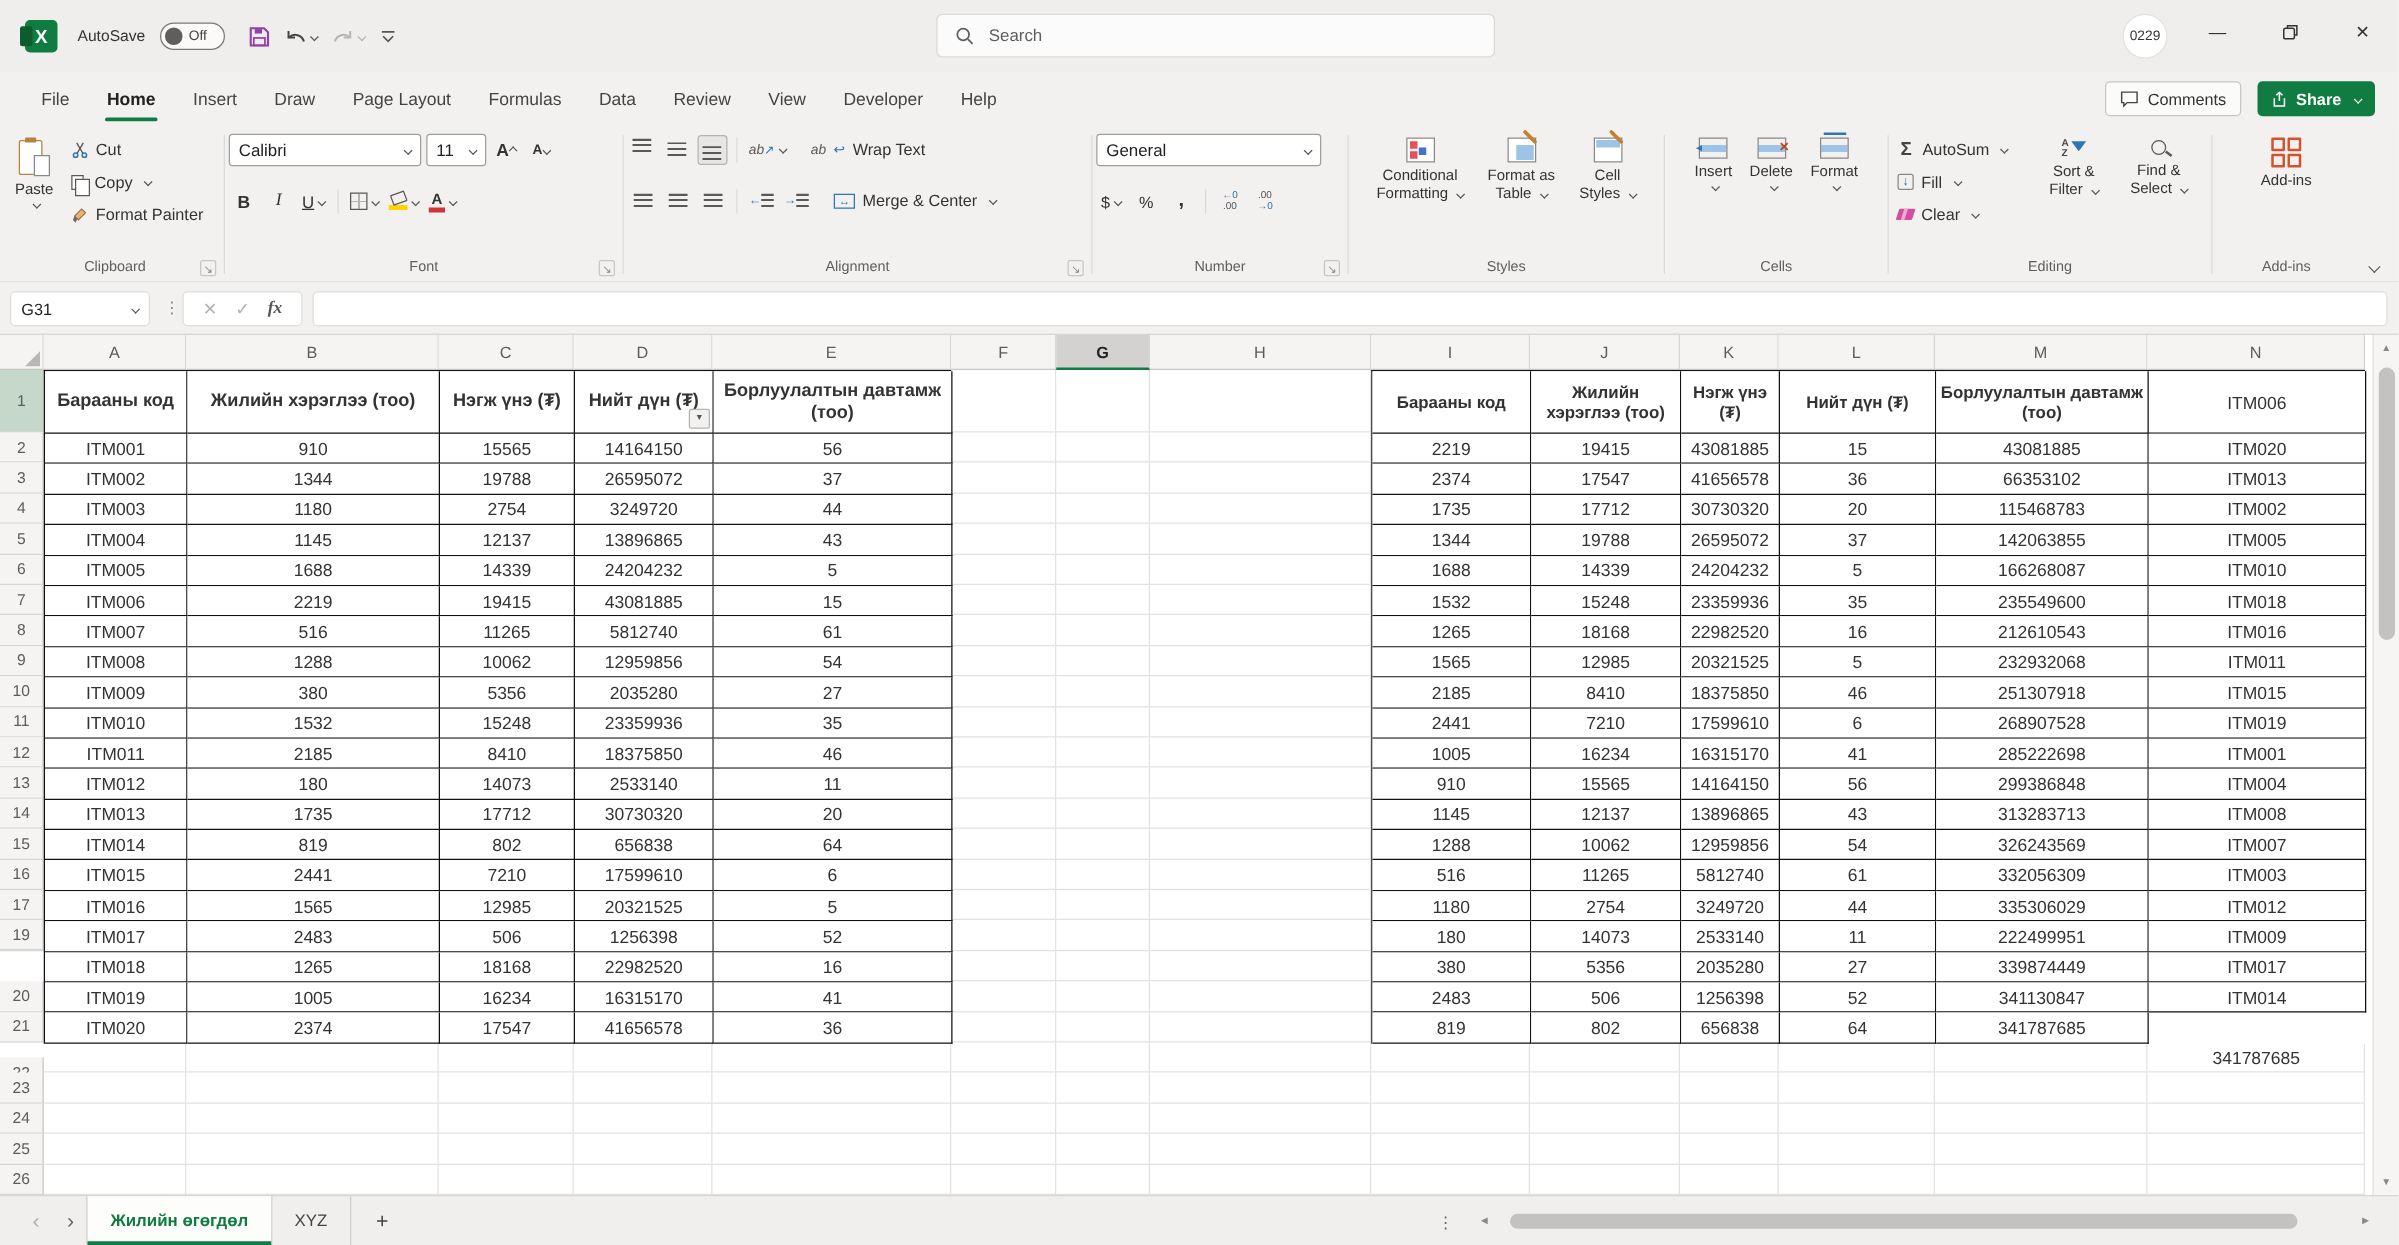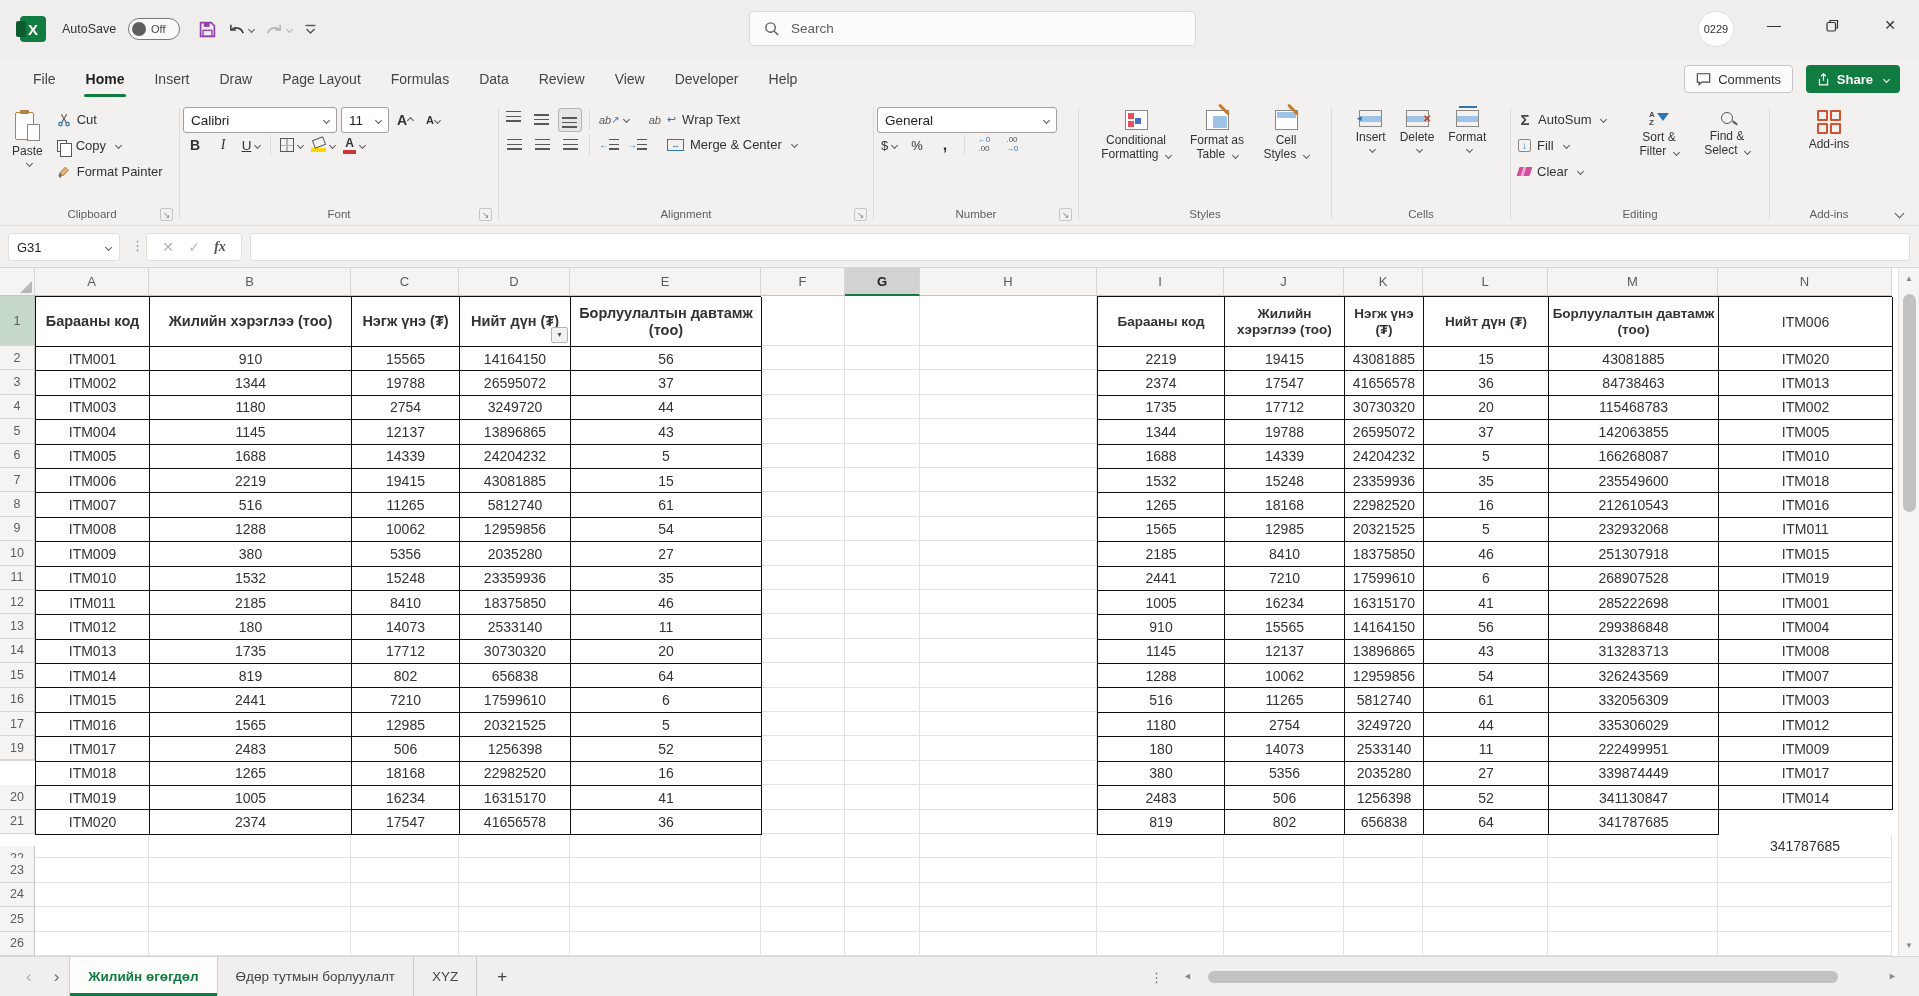--- a/index.html
+++ b/index.html
@@ -33,21 +33,21 @@
   .rtab{position:relative;height:42px;display:flex;align-items:center;padding:0 15px;font-size:14px;color:#444}
   .rtab.active{font-weight:bold;color:#222}
   .rtab.active::after{content:'';position:absolute;left:13px;right:13px;bottom:3px;height:3px;background:#107c41;border-radius:2px}
   .comments-btn{position:absolute;right:126px;top:7px;height:28px;border:1px solid #c8c6c4;background:#fbfbfa;border-radius:4px;display:flex;align-items:center;gap:7px;padding:0 11px;font-size:13px;color:#333}
   .share-btn{position:absolute;right:19px;top:7px;height:28px;background:#107c41;border-radius:4px;display:flex;align-items:center;gap:7px;padding:0 11px;font-size:13px;color:#fff;font-weight:bold}
 
   
   .ribbon{position:absolute;top:100px;left:0;width:1919px;height:126px;display:flex;align-items:stretch;padding:2px 0 0 8px;border-bottom:1px solid #e1dfdd;background:#f3f1f0}
   .grp{position:relative;display:flex;flex-direction:column;flex:none}
   .gbody{flex:1;display:flex;align-items:flex-start;gap:6px;padding-top:5px}
-  .gbody.col{flex-direction:column;align-items:stretch;gap:0}
+  .gbody.col{flex-direction:column;align-items:stretch;gap:16px}
   .row{display:flex;align-items:center;gap:4px}
   .glabel{height:22px;display:flex;align-items:center;justify-content:center;font-size:11.5px;color:#605e5c}
   .launcher{position:absolute;right:3px;bottom:4px;font-size:9px;color:#8a8886;border:1px solid #c8c6c4;border-radius:2px;width:13px;height:13px;display:flex;align-items:center;justify-content:center}
   .vdiv{width:1px;background:#dddbd9;margin:6px 3px}
   .bigbtn{display:flex;flex-direction:column;align-items:center;gap:3px;padding:3px 4px;border-radius:4px}
   .blbl{font-size:12px;color:#333;line-height:1.18;text-align:center}
   .smbtn{display:flex;align-items:center;gap:6px;height:25px;font-size:13px;color:#333;padding:0 4px;border-radius:3px}
   .tbtn{display:flex;align-items:center;justify-content:center;min-width:24px;height:24px;font-size:13px;color:#333;border-radius:3px;padding:0 2px}
   .selbox{border:1px solid #b5b3b1;background:#e8e6e4}
   .rsep{width:1px;height:20px;background:#dddbd9;margin:0 3px}
@@ -1104,21 +1104,21 @@
       <div class="td">2219</div>
       <div class="td">19415</div>
       <div class="td">43081885</div>
       <div class="td">15</div>
       <div class="td">43081885</div>
       <div class="td">ITM020</div>
       <div class="td">2374</div>
       <div class="td">17547</div>
       <div class="td">41656578</div>
       <div class="td">36</div>
-      <div class="td">84738463</div>
+      <div class="td">66353102</div>
       <div class="td">ITM013</div>
       <div class="td">1735</div>
       <div class="td">17712</div>
       <div class="td">30730320</div>
       <div class="td">20</div>
       <div class="td">115468783</div>
       <div class="td">ITM002</div>
       <div class="td">1344</div>
       <div class="td">19788</div>
       <div class="td">26595072</div>
@@ -1230,21 +1230,20 @@
   <span class="arr" style="bottom:6px">▼</span>
 </div>
 
 <div class="tabbar">
   <div class="navarrs">
     <span>‹</span>
     <span class="en">›</span>
   </div>
   <div id="stabs" style="display:flex">
       <div class="stab active">Жилийн өгөгдөл</div>
-      <div class="stab">Өдөр тутмын борлуулалт</div>
       <div class="stab">XYZ</div>
     </div>
   <div class="addsheet">+</div>
   <span class="kebab">⋮</span>
   <div class="hscroll">
     <span class="harr" style="left:0">◄</span>
     <div class="hthumb"></div>
     <span class="harr" style="right:0">►</span>
   </div>
 </div>

